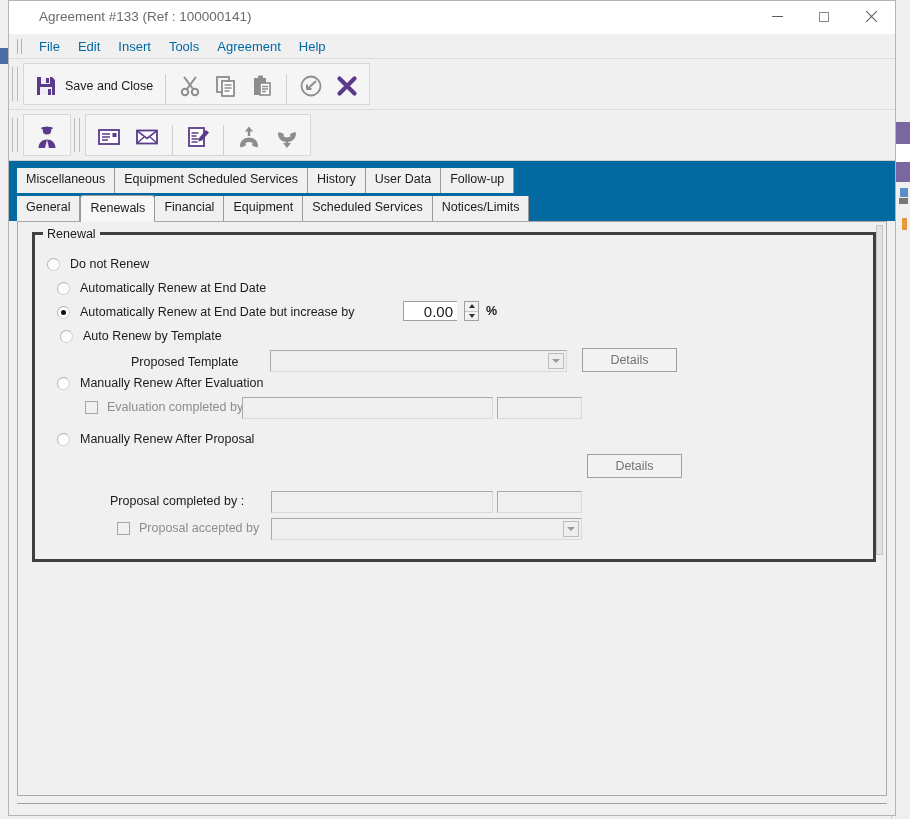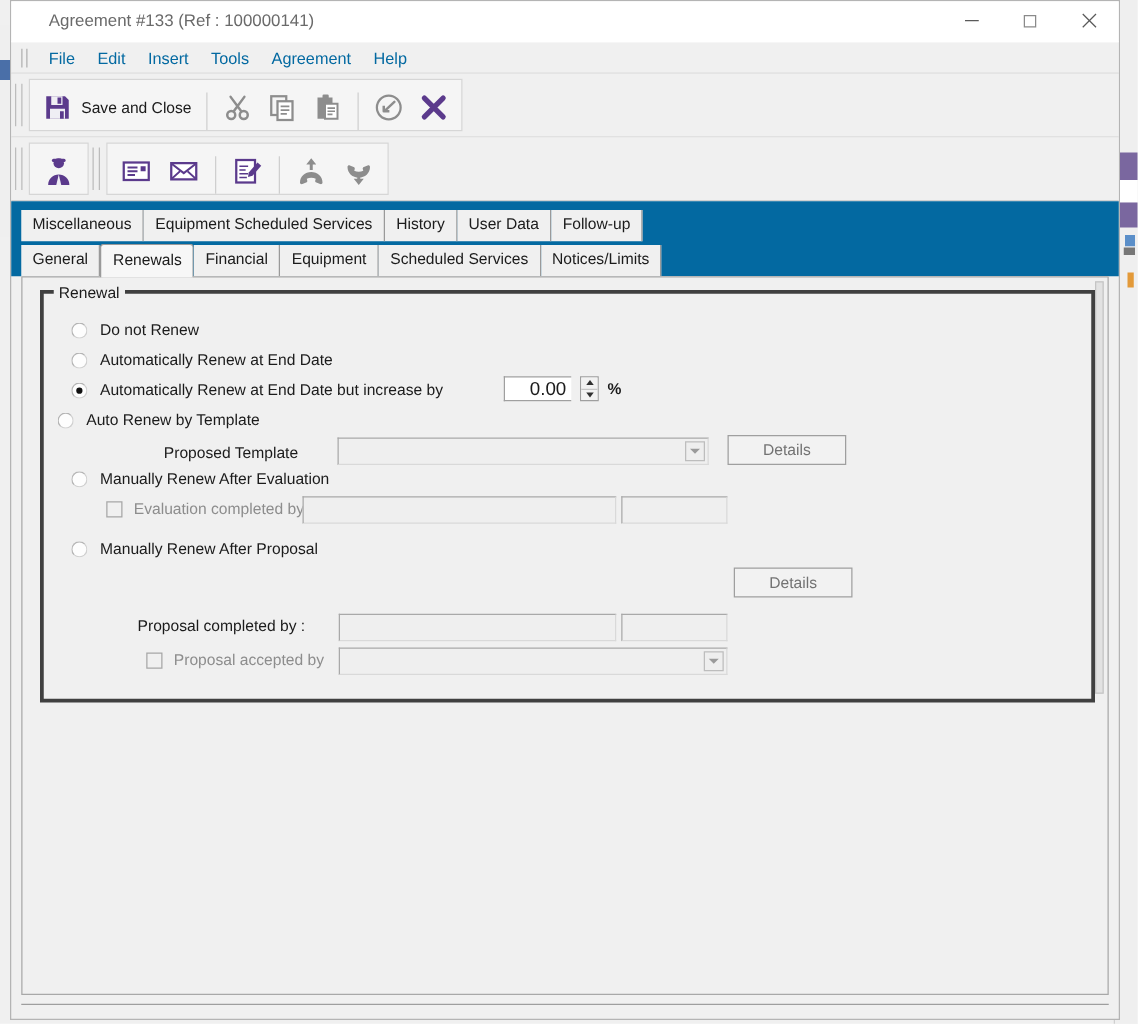--- a/index.html
+++ b/index.html
@@ -492,21 +492,21 @@
   </div>
 
   <div id="content-panel">
     <div id="content-scroll-track">
       <div id="content-scroll-thumb"></div>
     </div>
 
     <div id="renewal-group">
       <div id="renewal-legend">Renewal</div>
 
-      <div class="radio-row" style="left:22px; top:22px;">
+      <div class="radio-row" style="left:12px; top:22px;">
         <span class="radio"></span>
         <span>Do not Renew</span>
       </div>
 
       <div class="radio-row" style="left:22px; top:46px;">
         <span class="radio"></span>
         <span>Automatically Renew at End Date</span>
       </div>
 
       <div class="radio-row" style="left:22px; top:70px;">
@@ -520,21 +520,21 @@
           <div class="spin-b">
             <span class="tri-up-s"></span>
           </div>
           <div class="spin-b">
             <span class="tri-down-s"></span>
           </div>
         </div>
         <span id="pct-sign">%</span>
       </div>
 
-      <div class="radio-row" style="left:11px; top:94px;">
+      <div class="radio-row" style="left:25px; top:94px;">
         <span class="radio"></span>
         <span>Auto Renew by Template</span>
       </div>
 
       <div style="position:absolute; left:96px; top:120px;" class="fld-label">Proposed Template</div>
       <div class="combo" style="position:absolute; left:235px; top:115px; width:297px;">
         <span></span>
         <span class="combo-arrow">
           <span class="tri-down"></span>
         </span>

